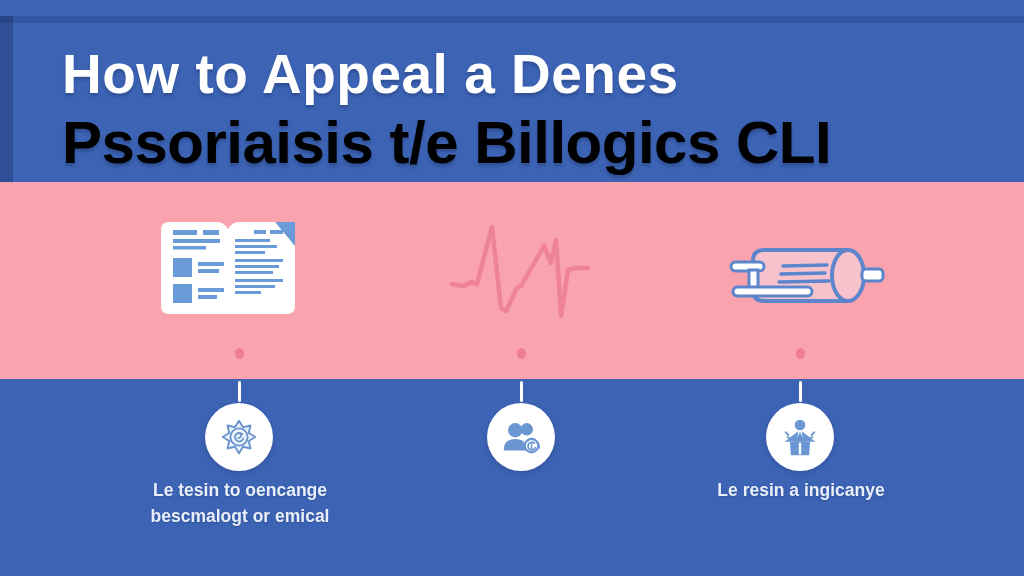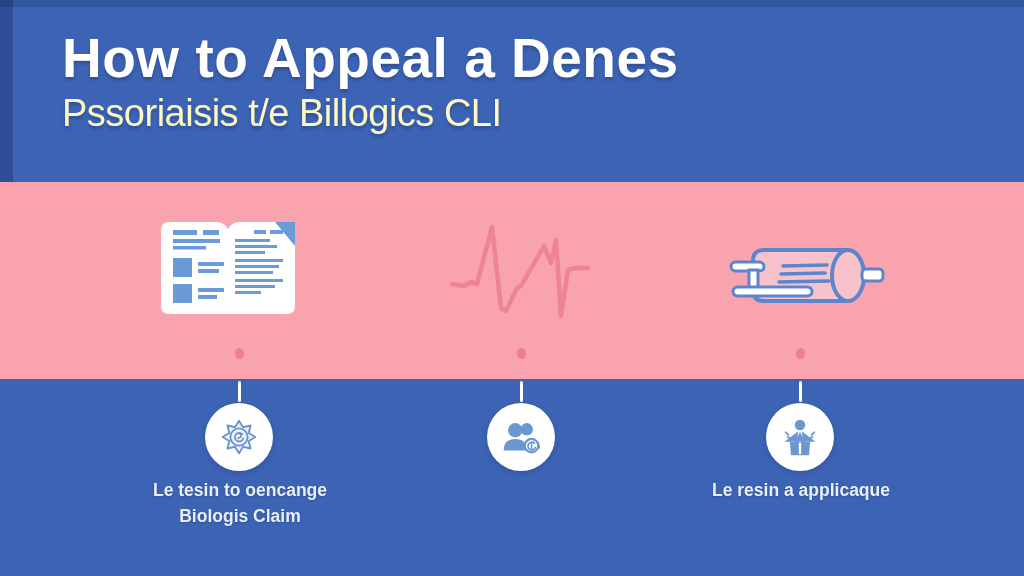--- a/index.html
+++ b/index.html
@@ -1,31 +1,31 @@
 <!DOCTYPE html>
 <html><head>
 <meta charset="utf-8">
 <style>
   * { margin:0; padding:0; box-sizing:border-box; }
   html,body { width:1024px; height:576px; overflow:hidden; }
   body { font-family:"Liberation Sans", sans-serif; }
   .canvas { position:relative; width:1024px; height:576px; background:#3c63b4; }
 
   
-  .title-section { position:absolute; left:0; top:0; width:1024px; height:224px; background:#3c63b4;padding-left:32px; }
+  .title-section { position:absolute; left:0; top:16px; width:1024px; height:224px; background:#3c63b4;padding-left:32px; }
   .edge-strip { position:absolute; left:0; top:0; width:13px; height:182px; background:rgba(10,25,70,0.28); }
   .top-strip  { position:absolute; left:0; top:0; width:1024px; height:7px; background:rgba(10,25,70,0.18); }
   .title-line-1 {
     position:absolute; left:62px; top:26px; color:#ffffff;
     font-size:55px; font-weight:bold; letter-spacing:0.5px; white-space:nowrap;
     text-shadow:0 3px 3px rgba(25,45,95,0.35);
   }
   .title-line-2 {
-    position:absolute; left:62px; top:92px; color:#fef9c3;
-    font-size:38px; font-weight:normal; letter-spacing:-0.5px; white-space:nowrap;
+    position:absolute; left:62px; top:92px; color:#000000;
+    font-size:60px; font-weight:bold; letter-spacing:-0.5px; white-space:nowrap;
     text-shadow:0 3px 3px rgba(25,45,95,0.35);
   }
 
   
   .pink-band { position:absolute; left:0; top:182px; width:1024px; height:197px; background:#f9a3ae; }
   .band-icon { position:absolute; }
   .book-svg   { left:153px; top:36px; }
   .ecg-svg    { left:448px; top:40px; }
   .scroll-svg { left:727px; top:64px; }
   .band-dot { position:absolute; width:9px; height:11px; border-radius:50%; background:#ee7e92; top:166px; }
@@ -114,21 +114,21 @@
       <div class="connector"></div>
       <div class="step-circle">
         <svg width="46" height="46" viewBox="0 0 48 48">
           <polygon points="41,24 34.2,28.2 36,36 28.2,34.2 24,41 19.8,34.2 12,36 13.8,28.2 7,24 13.8,19.8 12,12 19.8,13.8 24,7 28.2,13.8 36,12 34.2,19.8" fill="#eef4fb" stroke="#6b94cc" stroke-width="2" stroke-linejoin="round"></polygon>
           <circle cx="24" cy="24" r="9" fill="none" stroke="#6b94cc" stroke-width="2"></circle>
           <path d="M27.5,21 a4.5,4.5 0 1 0 1,4.5 M24,20 a2.5,2.5 0 1 1 -1,5" fill="none" stroke="#6b94cc" stroke-width="1.8" stroke-linecap="round"></path>
         </svg>
       </div>
       <div class="caption">
         <p>Le tesin to oencange</p>
-        <p>Biologis Claim</p>
+        <p>bescmalogt or emical</p>
       </div>
     </div>
 
     <div class="step step-2">
       <div class="connector"></div>
       <div class="step-circle">
         <svg width="46" height="46" viewBox="0 0 48 48">
           <circle cx="30" cy="16" r="6.5" fill="#6a96d2"></circle>
           <path d="M26,36 q0,-10 9,-10 q9,0 9,10 z" fill="#6a96d2"></path>
           <circle cx="18" cy="17" r="7.5" fill="#6a96d2"></circle>
@@ -150,18 +150,18 @@
           <polygon points="24,18.5 19,29 29,29" fill="#6a96d2"></polygon>
           <polygon points="13.5,29 34.5,29 33.5,43 14.5,43" fill="#6a96d2"></polygon>
           <rect x="22.8" y="30" width="2.4" height="12" fill="#ffffff"></rect>
           <line x1="9" y1="19" x2="12" y2="22" stroke="#6a96d2" stroke-width="1.8" stroke-linecap="round"></line>
           <line x1="39" y1="19" x2="36" y2="22" stroke="#6a96d2" stroke-width="1.8" stroke-linecap="round"></line>
           <line x1="11" y1="24" x2="14" y2="25.5" stroke="#6a96d2" stroke-width="1.8" stroke-linecap="round"></line>
           <line x1="37" y1="24" x2="34" y2="25.5" stroke="#6a96d2" stroke-width="1.8" stroke-linecap="round"></line>
         </svg>
       </div>
       <div class="caption">
-        <p>Le resin a applicaque</p>
+        <p>Le resin a ingicanye</p>
       </div>
     </div>
 
   </section>
 </div>
 
 </body></html>

